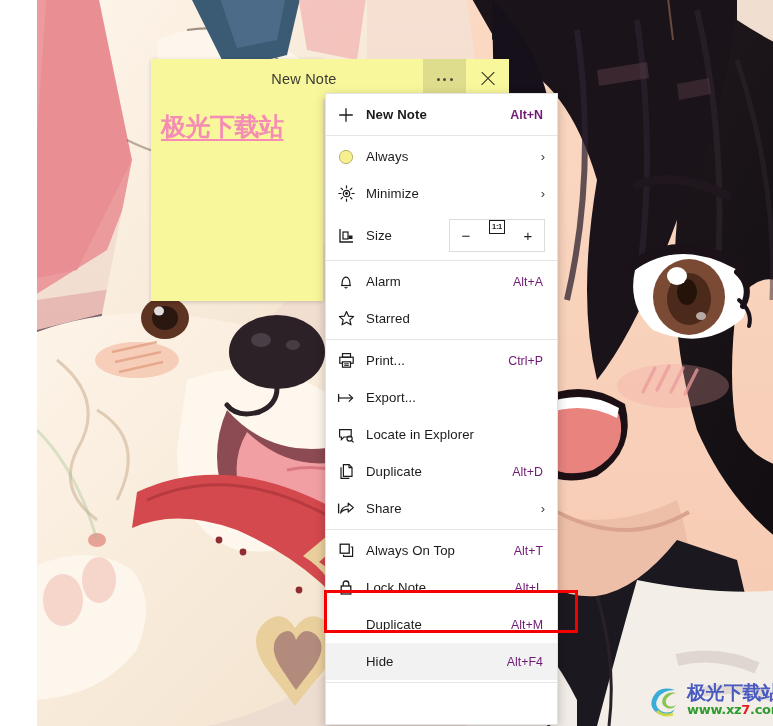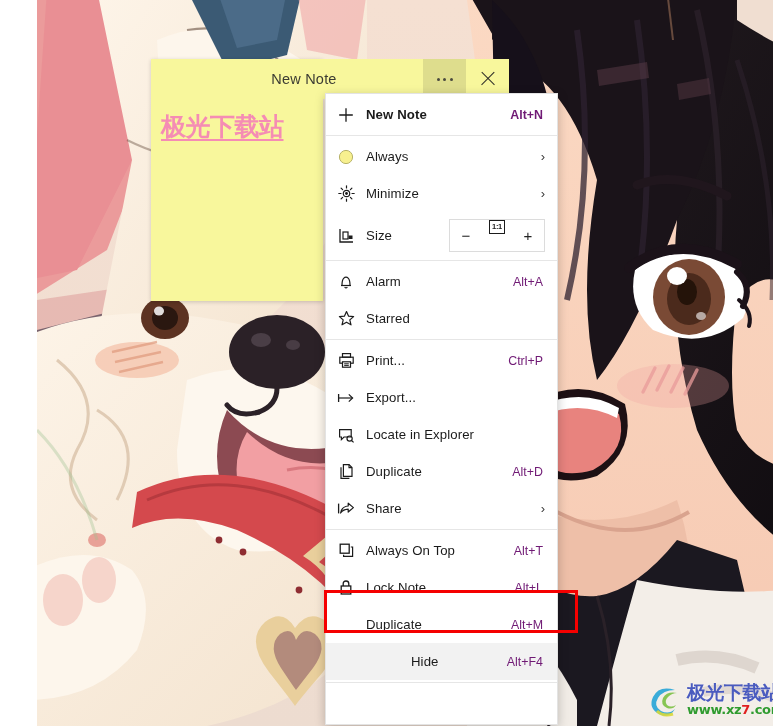--- a/index.html
+++ b/index.html
@@ -134,21 +134,21 @@
   }
   #size-val span {
     border: 1.4px solid #1b1b1b;
     font-size: 7.5px; font-weight: bold;
     line-height: 1;
     padding: 2.5px 2px 2.5px 2px;
     letter-spacing: -0.3px;
   }
 
   
-  #hide-row { background: #f2f2f2; gap: 45px; }
+  #hide-row { background: #f2f2f2; }
 
   
   #red-box {
     position: absolute;
     left: 287px; top: 590px;
     width: 254px; height: 43px;
     border: 3px solid #f50000;
     pointer-events: none;
     z-index: 40;
   }

